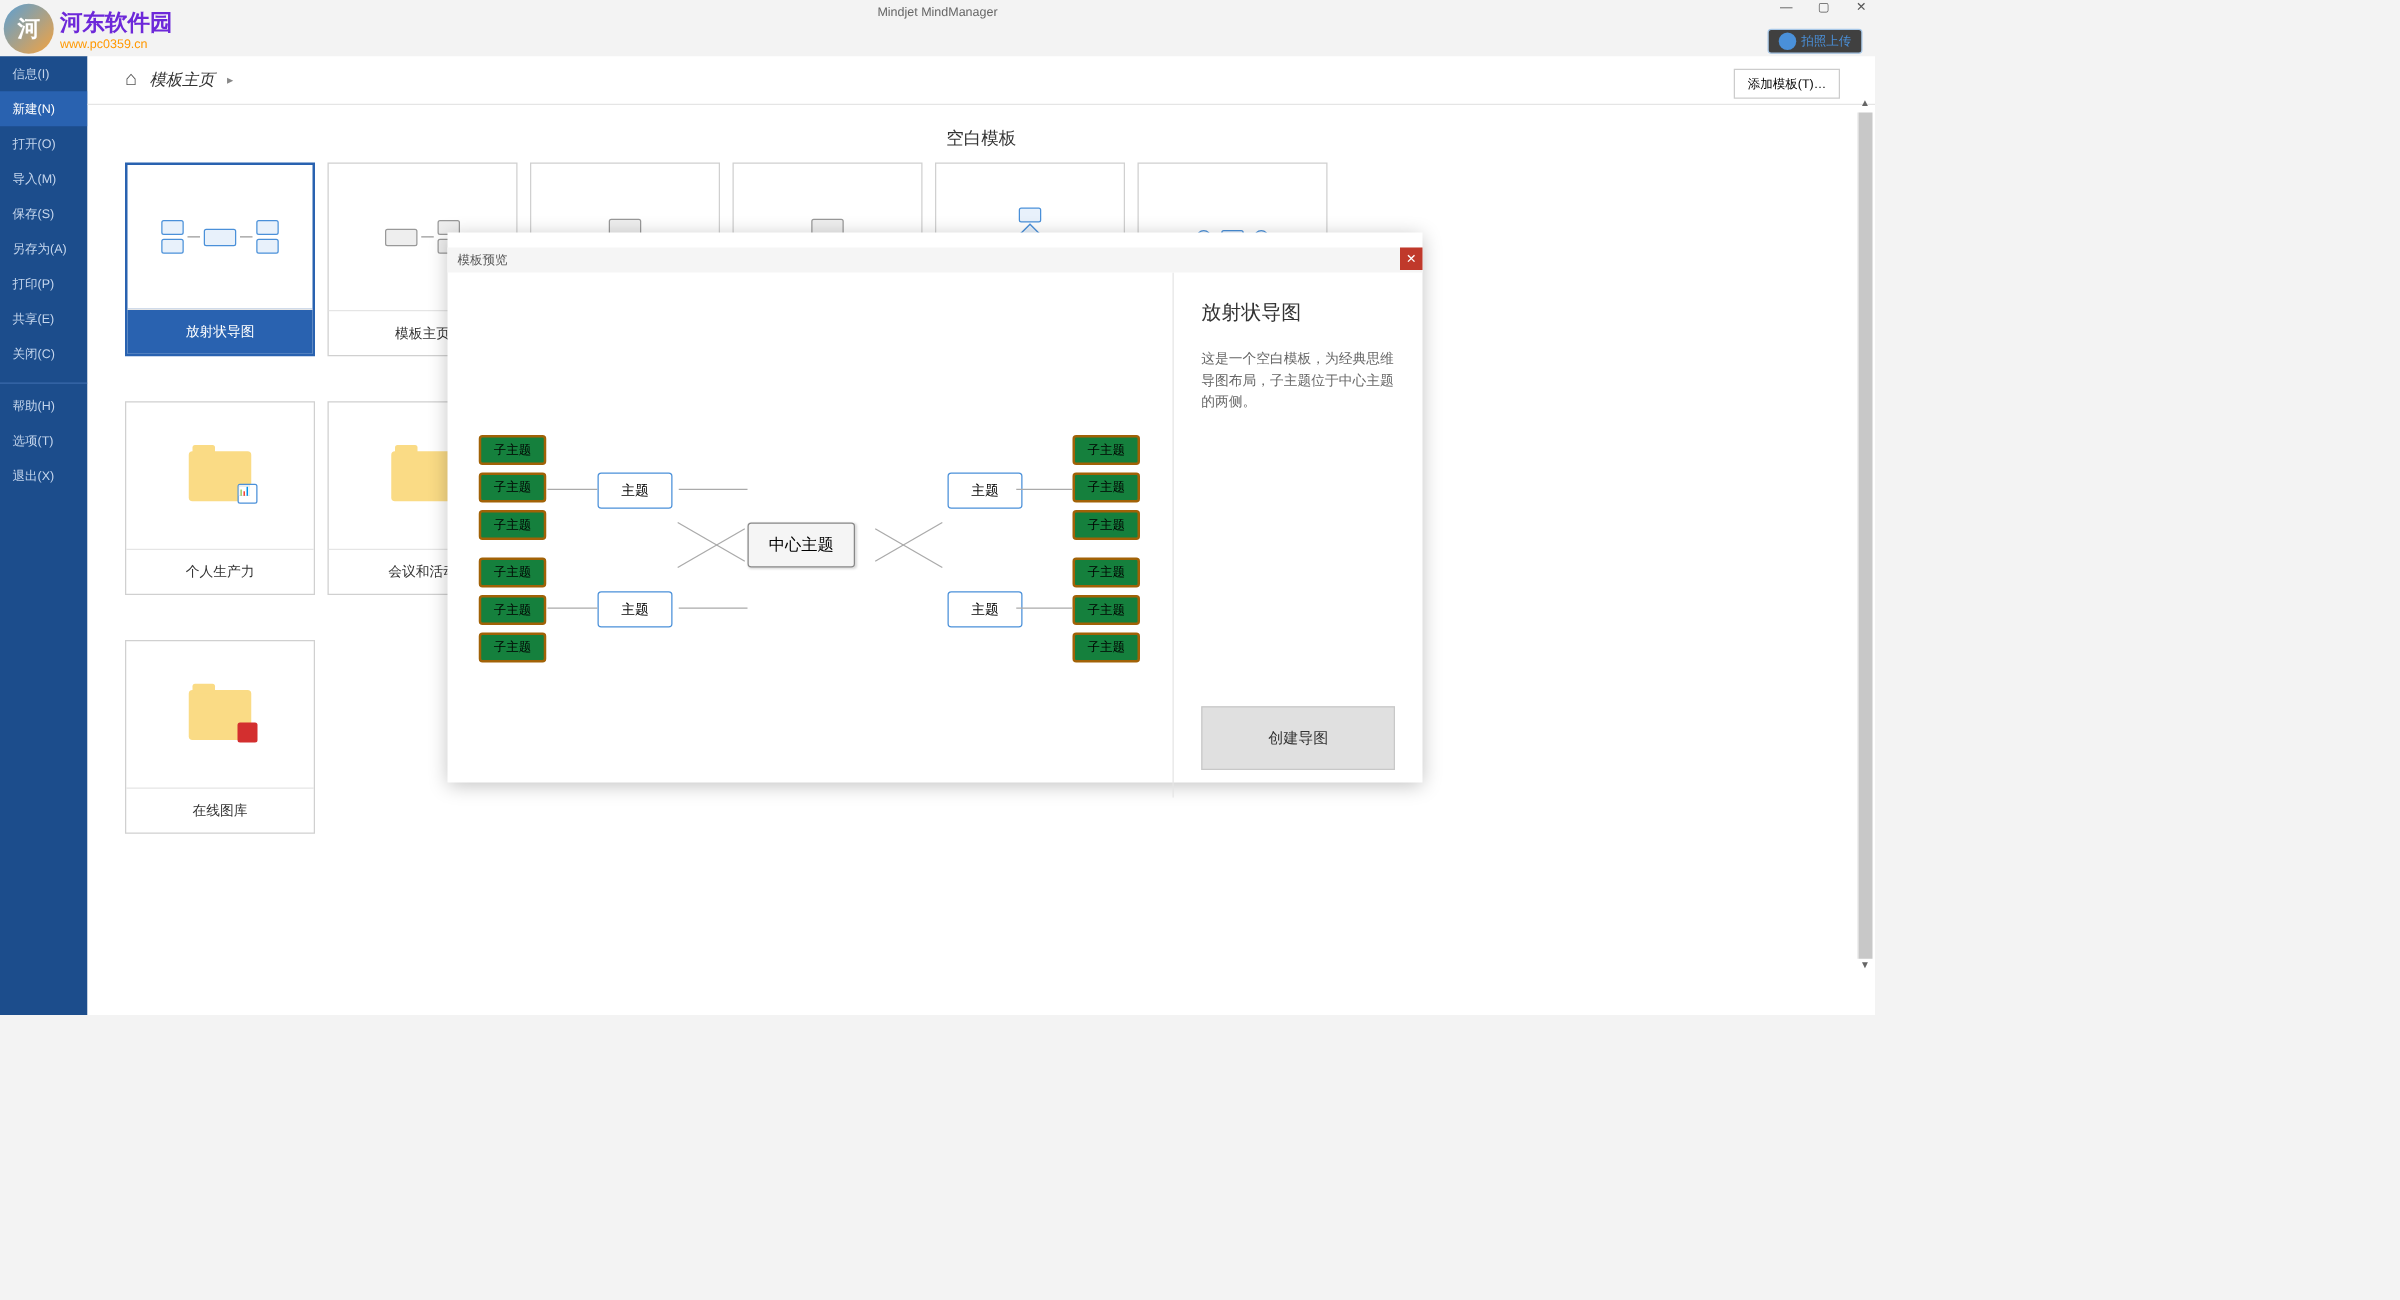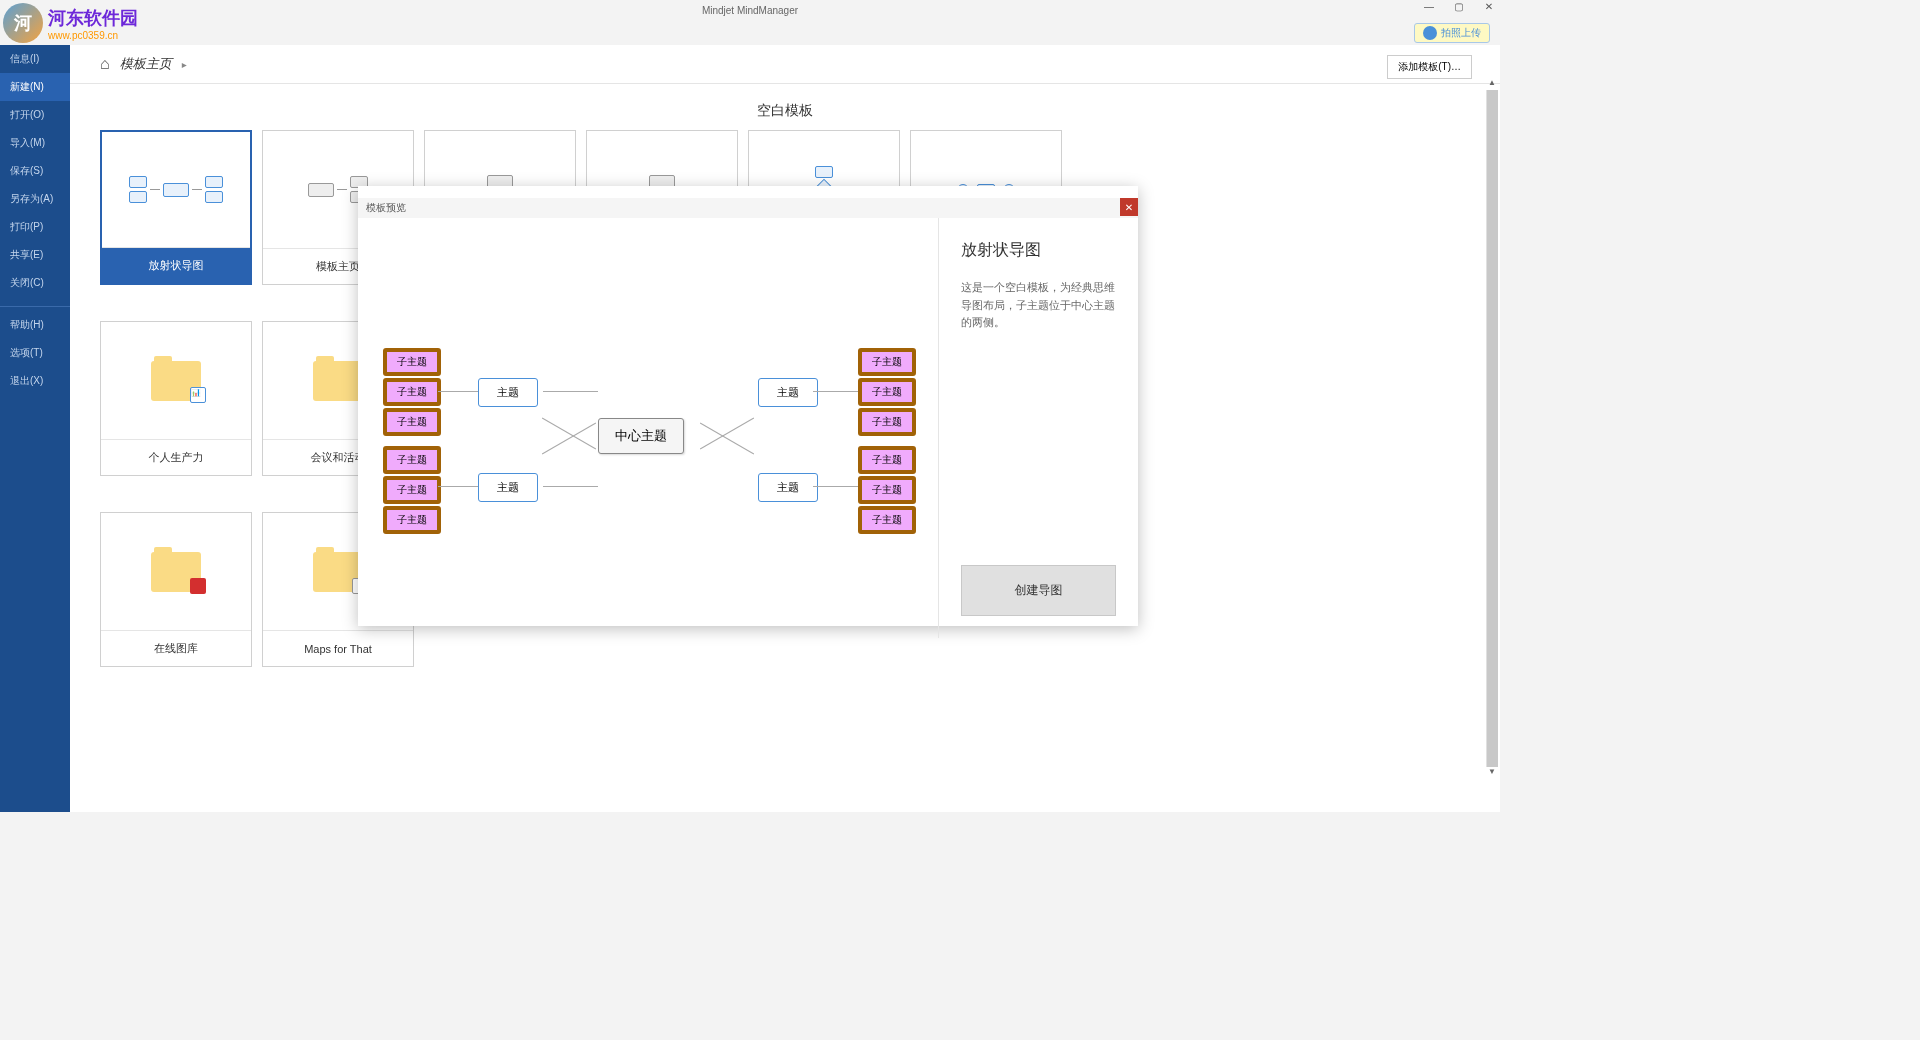--- a/index.html
+++ b/index.html
@@ -10,21 +10,21 @@
     .win-controls { position: absolute; right: 5px; top: 0; display: flex; gap: 18px; }
     .win-btn { width: 12px; height: 12px; font-size: 10px; color: #555; cursor: pointer; display: flex; align-items: center; justify-content: center; }
     
     .watermark { position: absolute; top: 3px; left: 3px; z-index: 100; display: flex; align-items: center; }
     .watermark-logo { width: 40px; height: 40px; border-radius: 50%; background: linear-gradient(135deg, #5a9fd4, #f4a340); display: flex; align-items: center; justify-content: center; font-size: 18px; font-weight: bold; color: #fff; }
     .watermark-text { margin-left: 5px; }
     .watermark-text .line1 { font-size: 18px; font-weight: bold; color: #6d28d9; }
     .watermark-text .line2 { font-size: 10px; color: #ff9800; }
     
     .header-strip { height: 25px; background: #f3f3f3; display: flex; align-items: center; justify-content: flex-end; padding-right: 10px; }
-    .upload-btn { background: #fef9c3; border: 1px solid #a8c8e8; border-radius: 3px; padding: 2px 8px; font-size: 10px; color: #4a90d9; display: flex; align-items: center; gap: 4px; cursor: pointer; }
+    .upload-btn { background: #404040; border: 1px solid #a8c8e8; border-radius: 3px; padding: 2px 8px; font-size: 10px; color: #4a90d9; display: flex; align-items: center; gap: 4px; cursor: pointer; }
     .upload-btn .cloud { width: 14px; height: 14px; background: #4a90d9; border-radius: 50%; display: inline-block; }
     
     .sidebar { position: absolute; left: 0; top: 45px; width: 70px; height: calc(100% - 45px); background: #1c4d8c; }
     .sidebar-item { padding: 7px 10px; color: #c5d6ed; font-size: 10px; cursor: pointer; text-align: left; }
     .sidebar-item.active { background: #2962b0; color: #fff; }
     .sidebar-spacer { height: 10px; border-bottom: 1px solid #3a6aaa; margin-bottom: 4px; }
     
     .main-area { position: absolute; left: 70px; top: 45px; right: 0; bottom: 0; background: #fff; }
     .breadcrumb { padding: 10px 30px; display: flex; align-items: center; gap: 10px; border-bottom: 1px solid #e5e5e5; }
     .home-icon { font-size: 16px; color: #555; }
@@ -72,21 +72,21 @@
     .modal-side { width: 228px; padding: 22px; display: flex; flex-direction: column; }
     .modal-side-title { font-size: 16px; color: #333; margin-bottom: 18px; }
     .modal-side-desc { font-size: 11px; color: #666; line-height: 1.6; flex: 1; }
     .create-btn { padding: 16px; background: #e0e0e0; border: 1px solid #c8c8c8; text-align: center; font-size: 12px; color: #333; cursor: pointer; }
     
     
     .large-map { position: relative; width: 540px; height: 300px; }
     .node { position: absolute; padding: 4px 12px; border-radius: 3px; font-size: 11px; text-align: center; }
     .node.center-node { left: 220px; top: 140px; border: 1px solid #888; background: #f5f5f5; padding: 8px 16px; font-size: 13px; box-shadow: 1px 1px 2px rgba(0,0,0,0.15);}
     .node.topic { border: 1px solid #4a90d9; background: #fff; padding: 6px 18px; }
-    .node.sub { border: 4px solid #a16207; background: #f0abfc; padding: 3px 10px; font-size: 10px; }
+    .node.sub { border: 2px solid #a16207; background: #15803d; padding: 3px 10px; font-size: 10px; }
     .connector { position: absolute; border-top: 1px solid #aaa; }
 
     
     .flowchart-mini { display: flex; flex-direction: column; align-items: center; gap: 4px; }
     .diamond { width: 16px; height: 16px; background: #e8f1fb; border: 1px solid #4a90d9; transform: rotate(45deg); }
     .circle { width: 12px; height: 12px; border: 1px solid #4a90d9; border-radius: 50%; background: #e8f1fb; }
   </style>
 </head>
 <body>
 
@@ -261,28 +261,20 @@
     <div class="section-title">在线模板</div>
     <div class="template-row">
       <div class="template-card">
         <div class="card-preview">
             <div class="folder-icon">
               <div class="folder-badge red"></div>
             </div>
           </div>
         <div class="card-label">在线图库</div>
       </div>
-      <div class="template-card">
-        <div class="card-preview">
-            <div class="folder-icon">
-              <div class="folder-badge" style="background:#fff;border:1px solid #999"></div>
-            </div>
-          </div>
-        <div class="card-label">Maps for That</div>
-      </div>
     </div>
   </div>
 </div>
 
 <div class="modal-overlay">
   <div class="modal-header">
     <span class="modal-title">模板预览</span>
     <div class="modal-close">✕</div>
   </div>
   <div class="modal-body">

